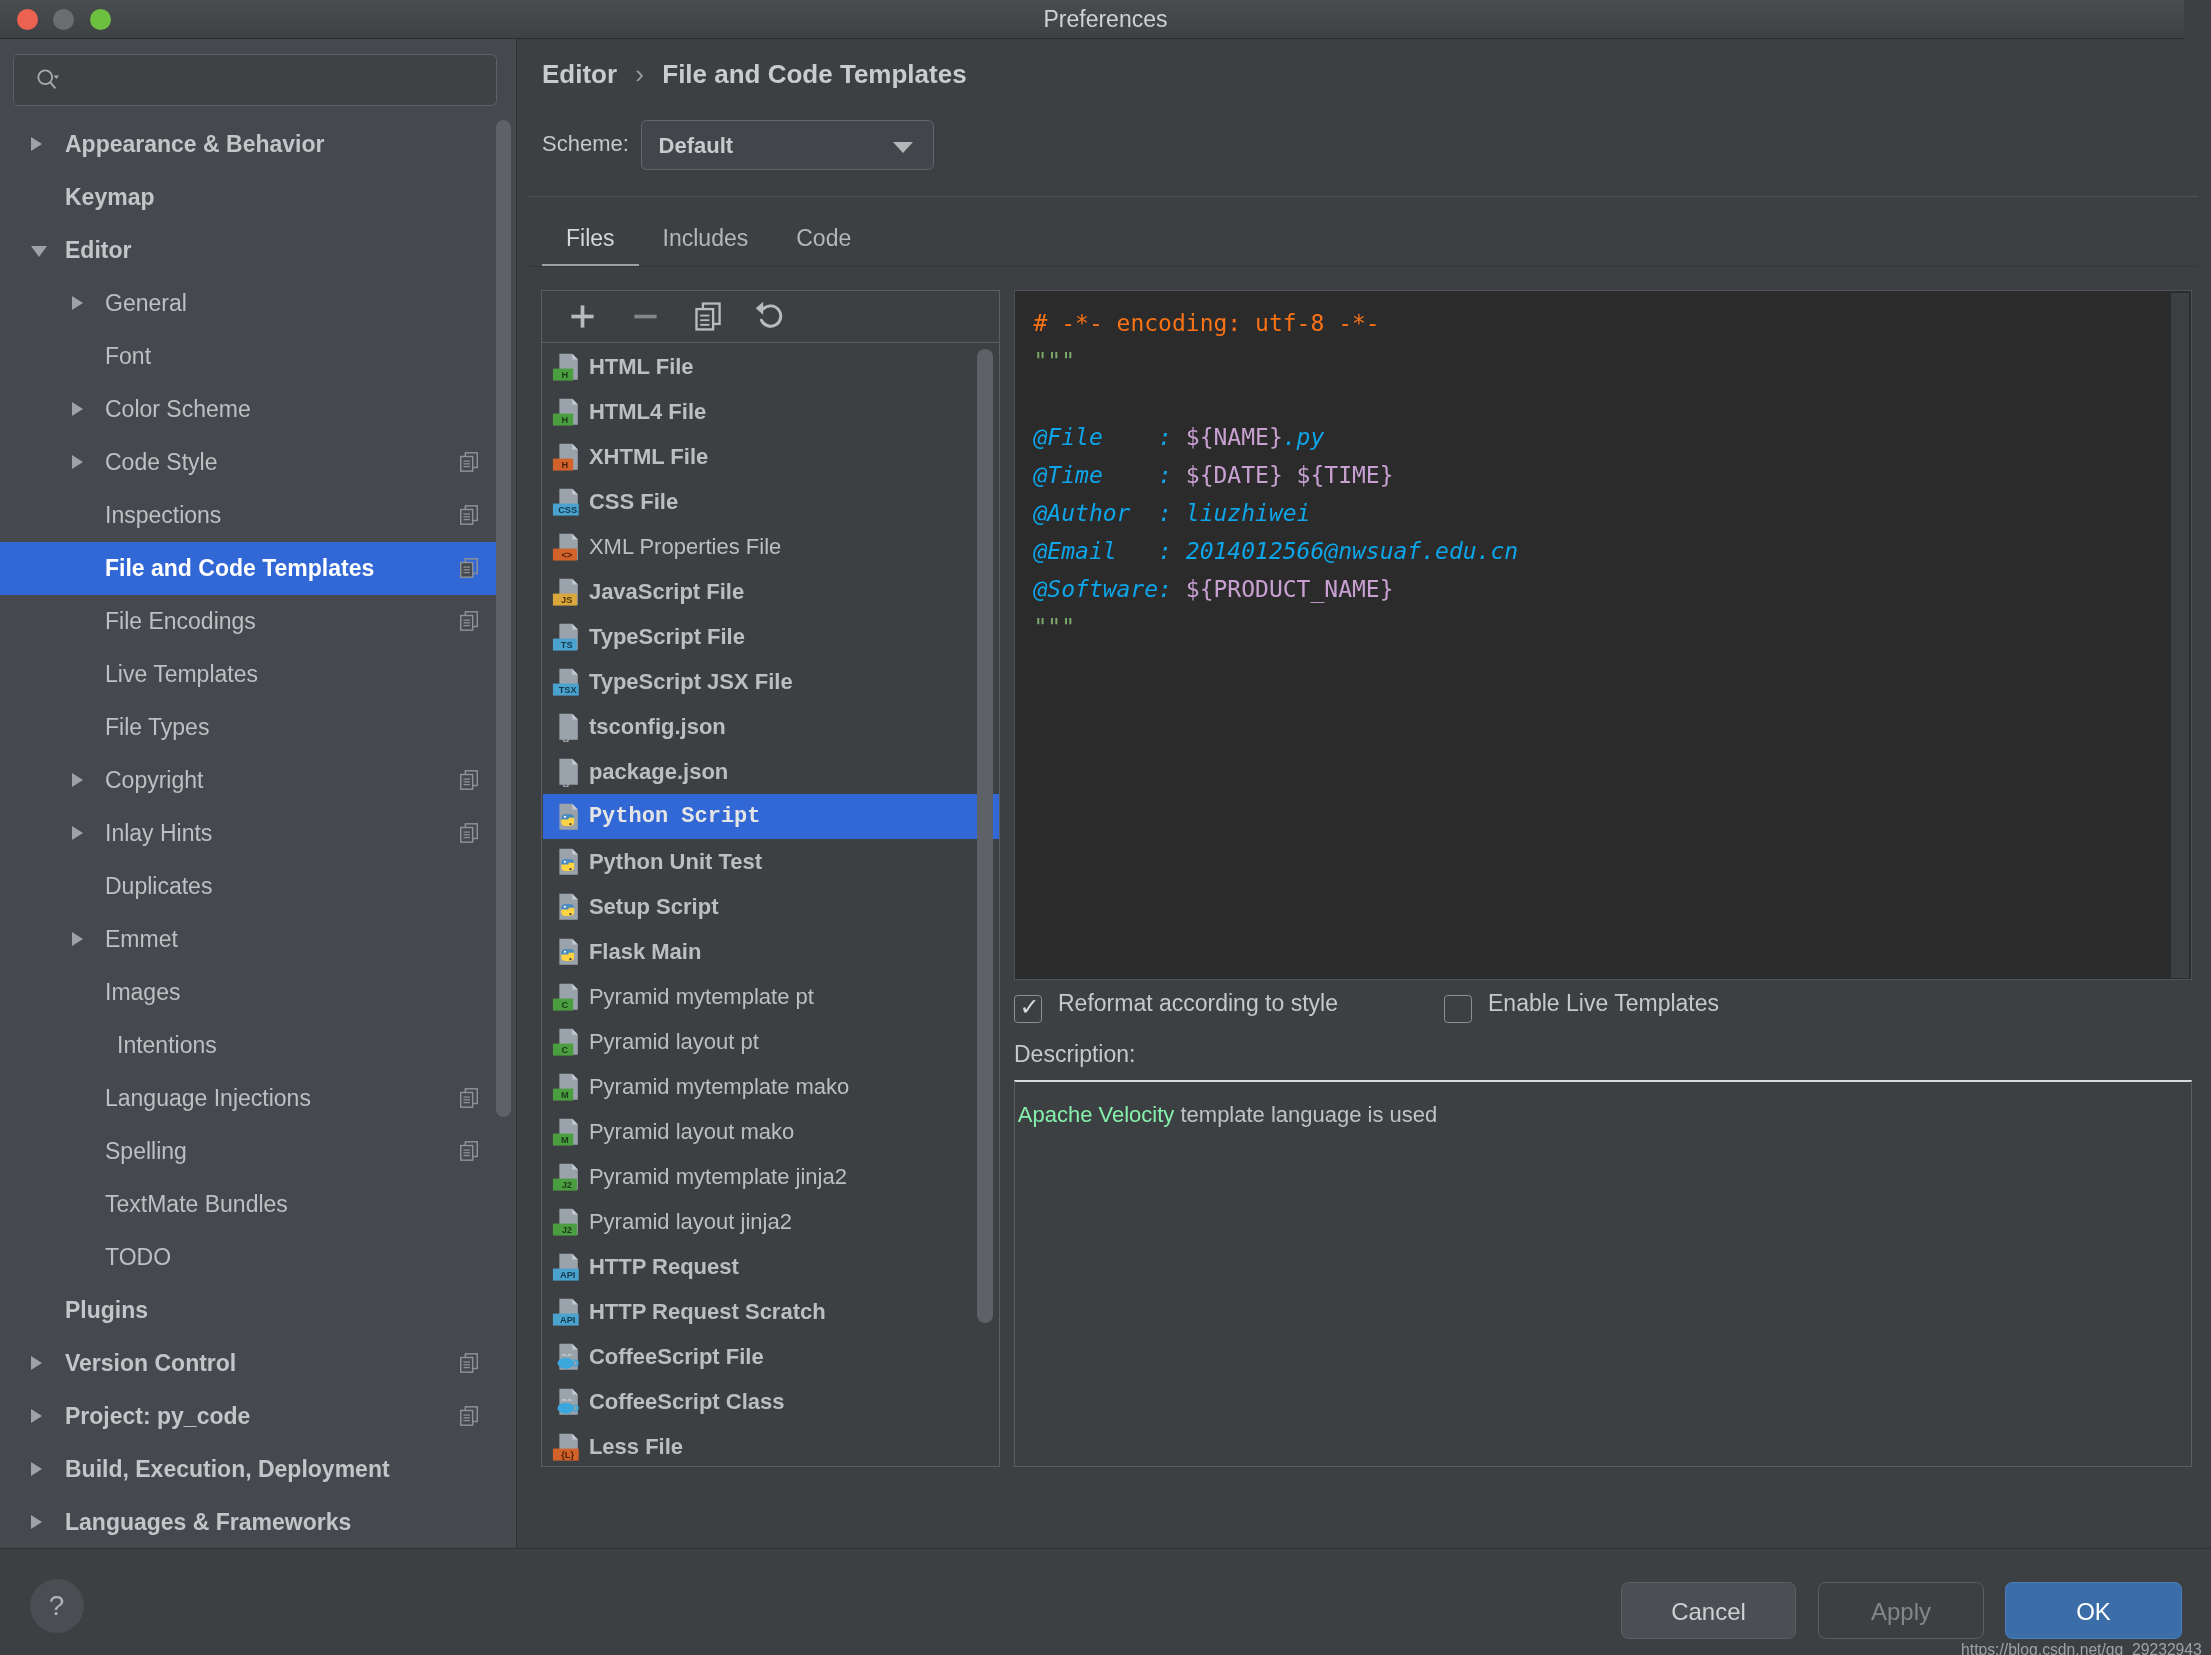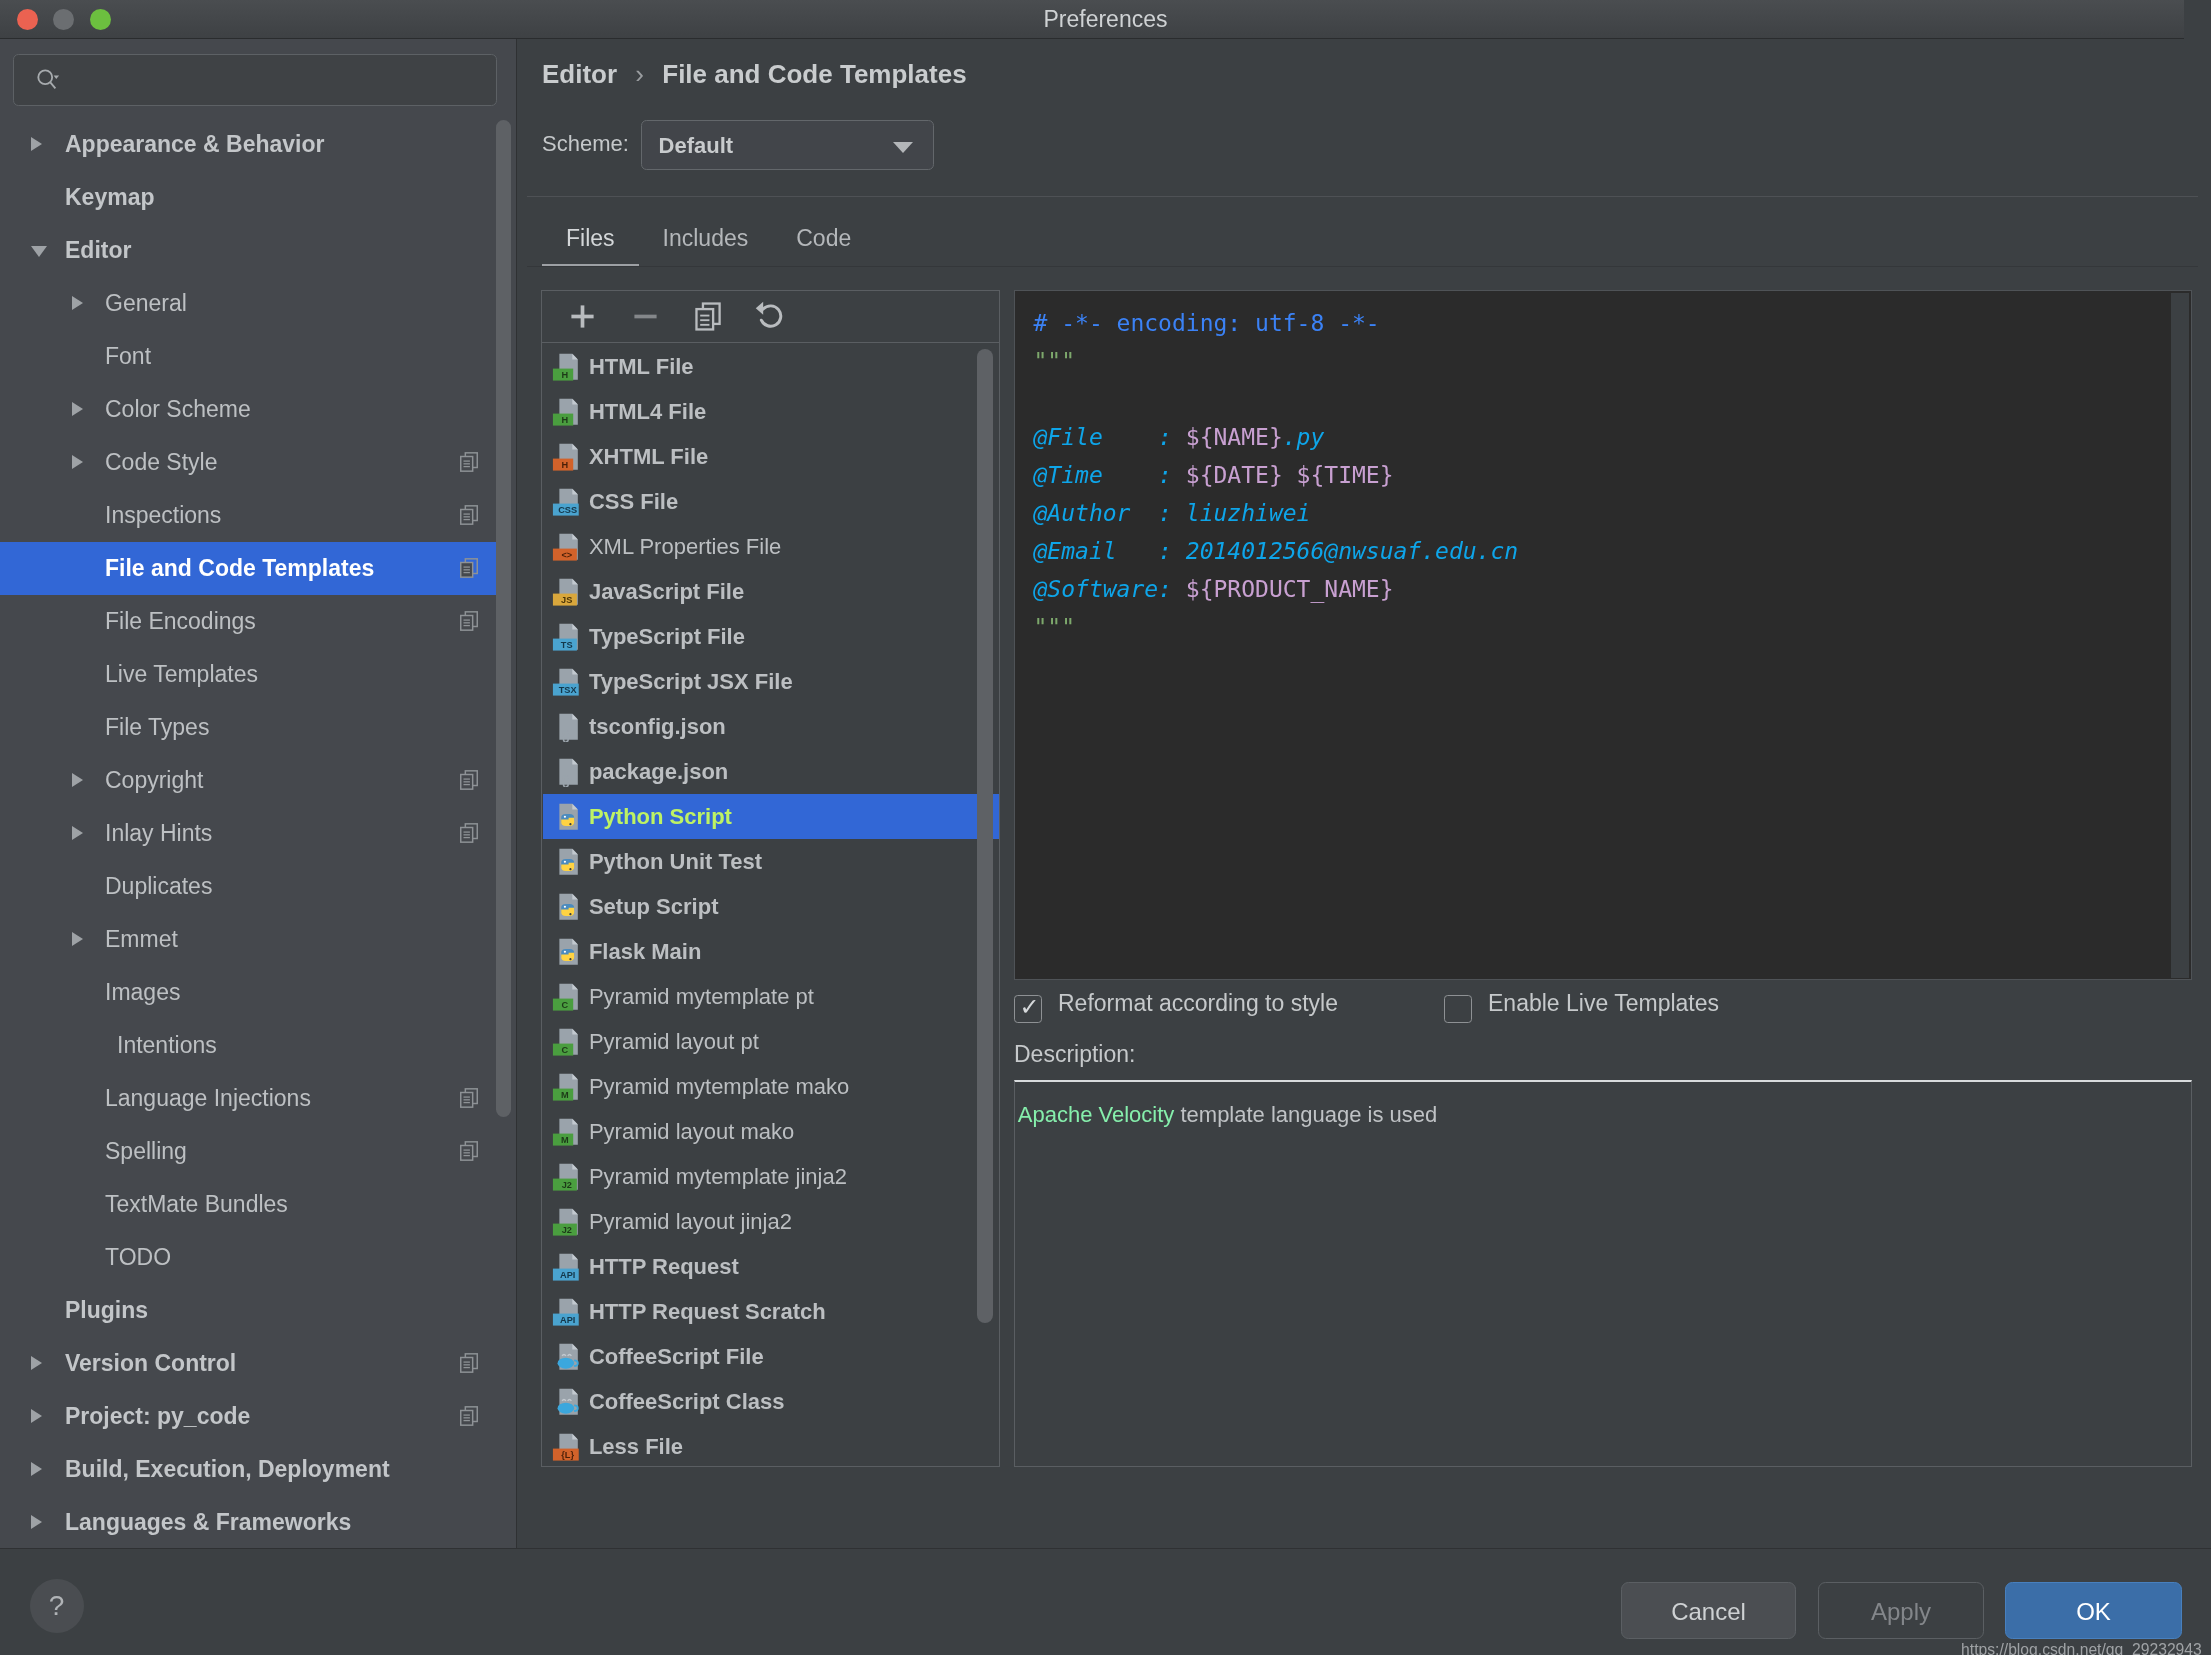--- a/index.html
+++ b/index.html
@@ -133,41 +133,41 @@
   }
   #list-scroll {
     position: absolute; left: 0.9px; top: 53px; width: 456px; height: 1122px;
     background: #3c4043; overflow: hidden;
   }
   .tpl-row {
     position: relative; height: 45px; line-height: 45px;
     color: #bcbfc2; font-size: 22px; white-space: nowrap;
   }
   .tpl-row.bold { font-weight: bold; }
-  .tpl-row.selected { background: #3267d6; color: #bef264; }
+  .tpl-row.selected { background: #3267d6; color: #e5e5e5; font-family: Liberation Mono, monospace; }
   .tpl-row .ico {
     position: absolute; left: 9.2px; top: 8.3px; width: 29.5px; height: 29.5px;
   }
   .tpl-row .tlbl { position: absolute; left: 46px; top: 0; }
   #list-sb-thumb {
     position: absolute; right: 6.5px; top: 58px; width: 15.7px; height: 974px;
     background: #5e6165; border-radius: 8.3px;
   }
 
   
   #editor {
     position: absolute; left: 496px; top: 251px; width: 1178px; height: 690px;
     background: #2b2b2b; border: 0.9px solid #4f5357;
   }
   #code {
     position: absolute; left: 18.5px; top: 13px; width: 1108px;
     font-family: "DejaVu Sans Mono", monospace; font-size: 23px; line-height: 38px;
     white-space: pre;
   }
-  #code .c { color: #3b82f6; }
+  #code .c { color: #f97316; }
   #code .g { color: #0ea5e9; font-style: italic; }
   #code .q { color: #7da86c; }
   #code .v { color: #c8a0d1; }
   #ed-sb {
     position: absolute; right: 1.8px; top: 1.8px; width: 18.5px; height: 685px;
     background: #3c4043;
   }
 
   
   #cb-row { position: absolute; left: 496px; top: 956px; }

